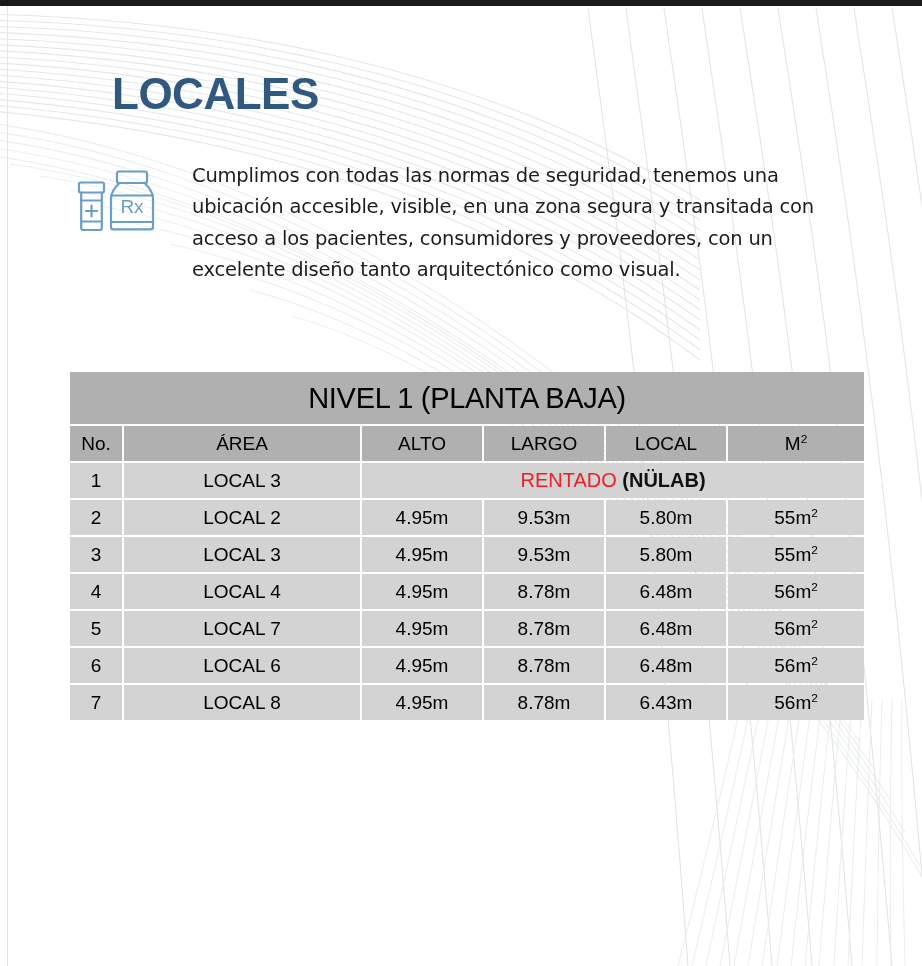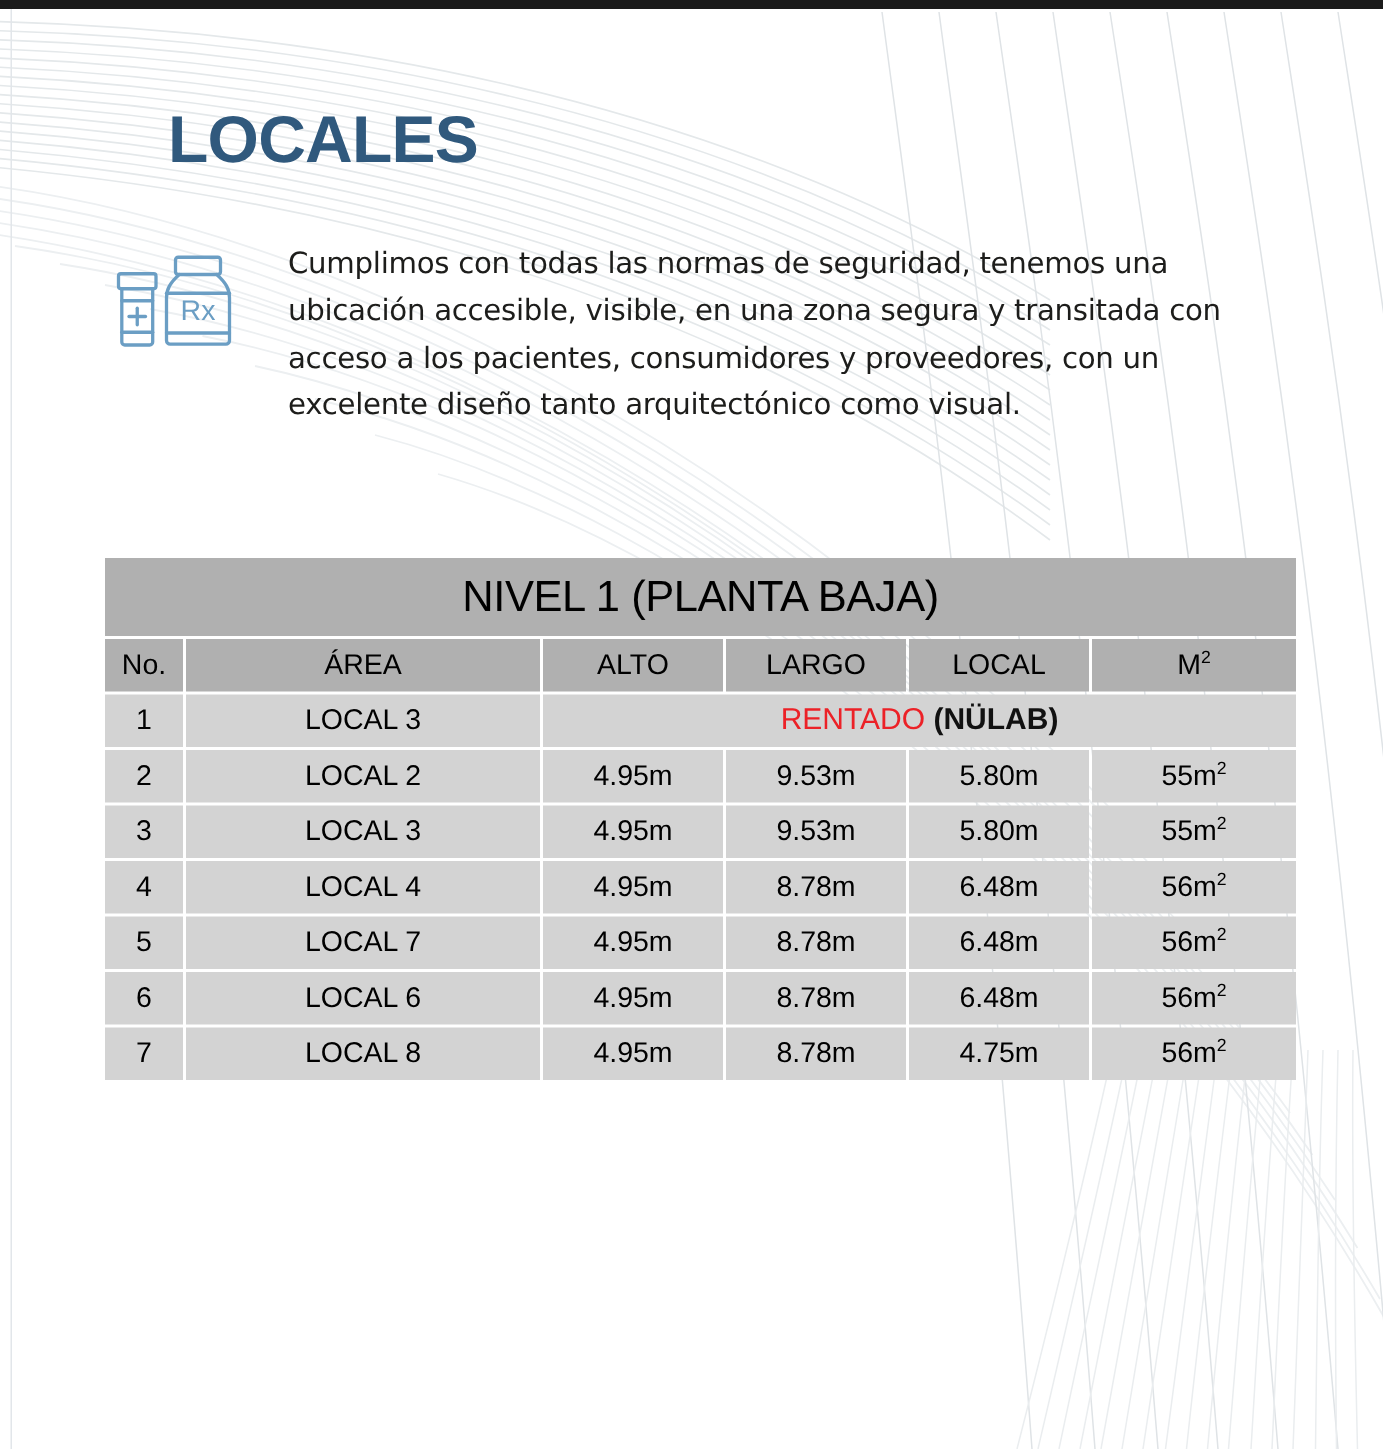--- a/index.html
+++ b/index.html
@@ -340,19 +340,19 @@
           <td class="tbl-cell">4.95m</td>
           <td class="tbl-cell">8.78m</td>
           <td class="tbl-cell">6.48m</td>
           <td class="tbl-cell"><span>56m</span><sup>2</sup></td>
         </tr>
         <tr>
           <td class="tbl-cell">7</td>
           <td class="tbl-cell">LOCAL 8</td>
           <td class="tbl-cell">4.95m</td>
           <td class="tbl-cell">8.78m</td>
-          <td class="tbl-cell">4.75m</td>
+          <td class="tbl-cell">6.43m</td>
           <td class="tbl-cell"><span>56m</span><sup>2</sup></td>
         </tr>
       </tbody>
   </table>
 
 </div>
 
 </body></html>

